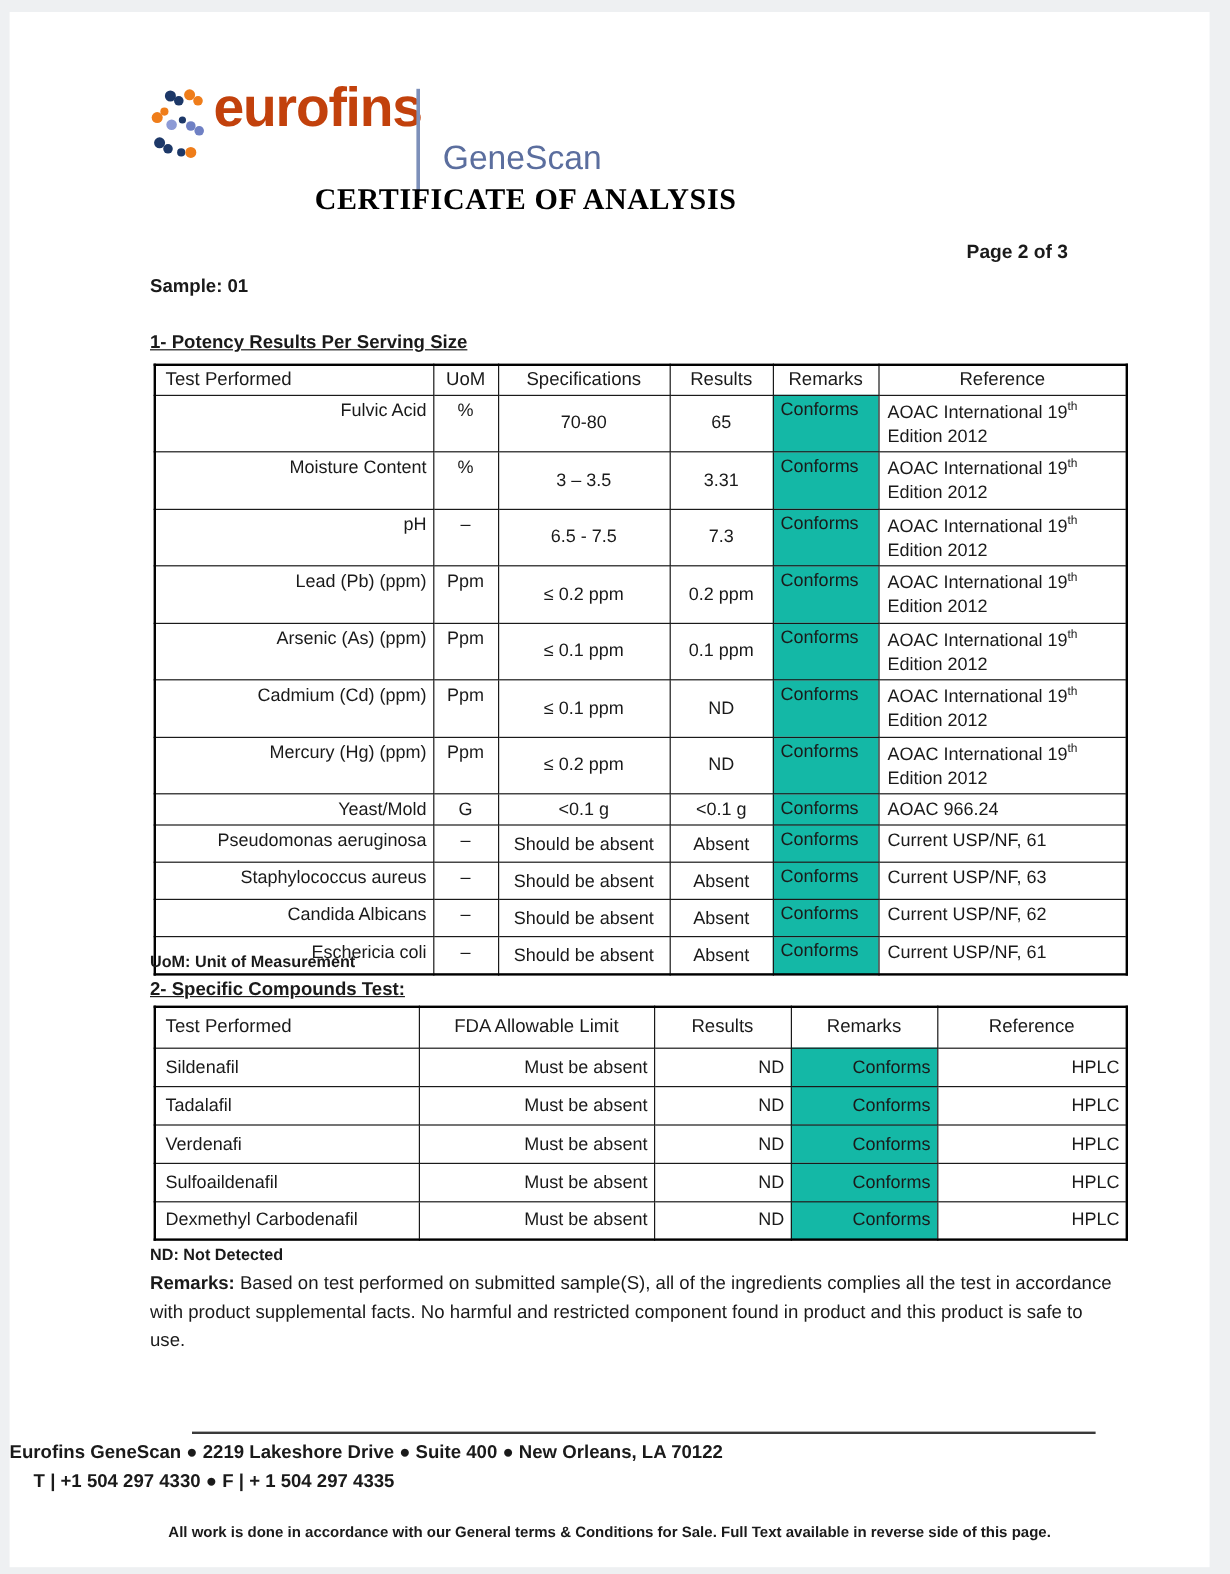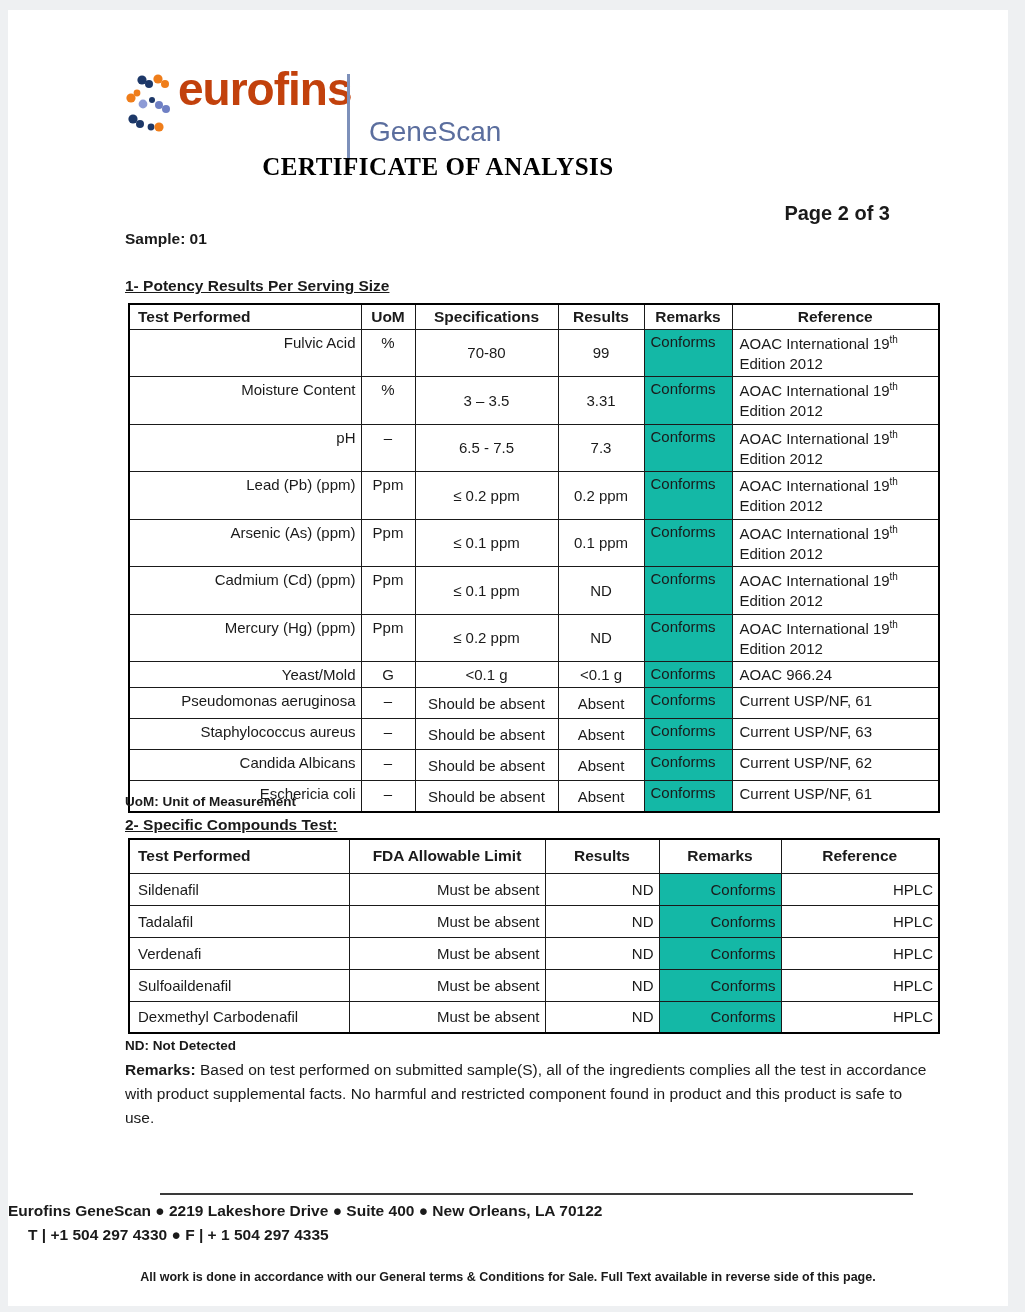--- a/index.html
+++ b/index.html
@@ -33,21 +33,21 @@
   }
   .doc-title {
     position: absolute; left: 0; top: 143px; width: 860px;
     text-align: center;
     font-family: "Liberation Serif", serif;
     font-size: 25px; font-weight: bold; letter-spacing: 0.5px;
     color: #000;
   }
   .page-label {
     position: absolute; left: 117px; top: 192px; width: 765px;
-    text-align: right; font-size: 20px; font-weight: bold;
+    text-align: right; font-size: 16px; font-weight: bold;
   }
   .sample-label {
     position: absolute; left: 117px; top: 220px;
     font-size: 15.5px; font-weight: bold;
   }
   
   .sec-heading {
     position: absolute; left: 117px;
     font-size: 15.5px; font-weight: bold;
     text-decoration: underline;
@@ -64,21 +64,21 @@
   table {
     position: absolute; left: 120px;
     width: 810px; border-collapse: collapse; table-layout: fixed;
     border: 2px solid #000;
     font-size: 15px;
   }
   #table1 { top: 293px; }
   #table2 { top: 828px; }
   th, td { border: 1.5px solid #1a1a1a; padding: 2px 5px; }
   th {
-    font-size: 15.5px; font-weight: bold; text-align: center;
+    font-size: 15.5px; font-weight: normal; text-align: center;
     vertical-align: middle;
   }
   th.c-test { text-align: left; padding-left: 8px; }
   #table1 thead tr { height: 25px; }
   #table1 tbody tr { height: 44px; }
   #table1 tbody tr:nth-child(8) { height: 22px; }
   #table1 tbody tr:nth-child(n+9) { height: 31px; }
   #table1 td { vertical-align: top; }
   #table1 td.c-test { text-align: right; padding-left: 8px; padding-top: 4px; }
   #table1 td.c-uom  { text-align: center; padding-top: 4px; }
@@ -161,21 +161,21 @@
           <th class="c-res">Results</th>
           <th class="c-rem">Remarks</th>
           <th class="c-ref">Reference</th>
         </tr>
       </thead>
     <tbody>
         <tr>
           <td class="c-test">Fulvic Acid</td>
           <td class="c-uom">%</td>
           <td class="c-spec">70-80</td>
-          <td class="c-res">99</td>
+          <td class="c-res">65</td>
           <td class="c-rem">Conforms</td>
           <td class="c-ref"><span>AOAC International 19</span><sup>th</sup><span> Edition 2012</span></td>
         </tr>
         <tr>
           <td class="c-test">Moisture Content</td>
           <td class="c-uom">%</td>
           <td class="c-spec">3 – 3.5</td>
           <td class="c-res">3.31</td>
           <td class="c-rem">Conforms</td>
           <td class="c-ref"><span>AOAC International 19</span><sup>th</sup><span> Edition 2012</span></td>

